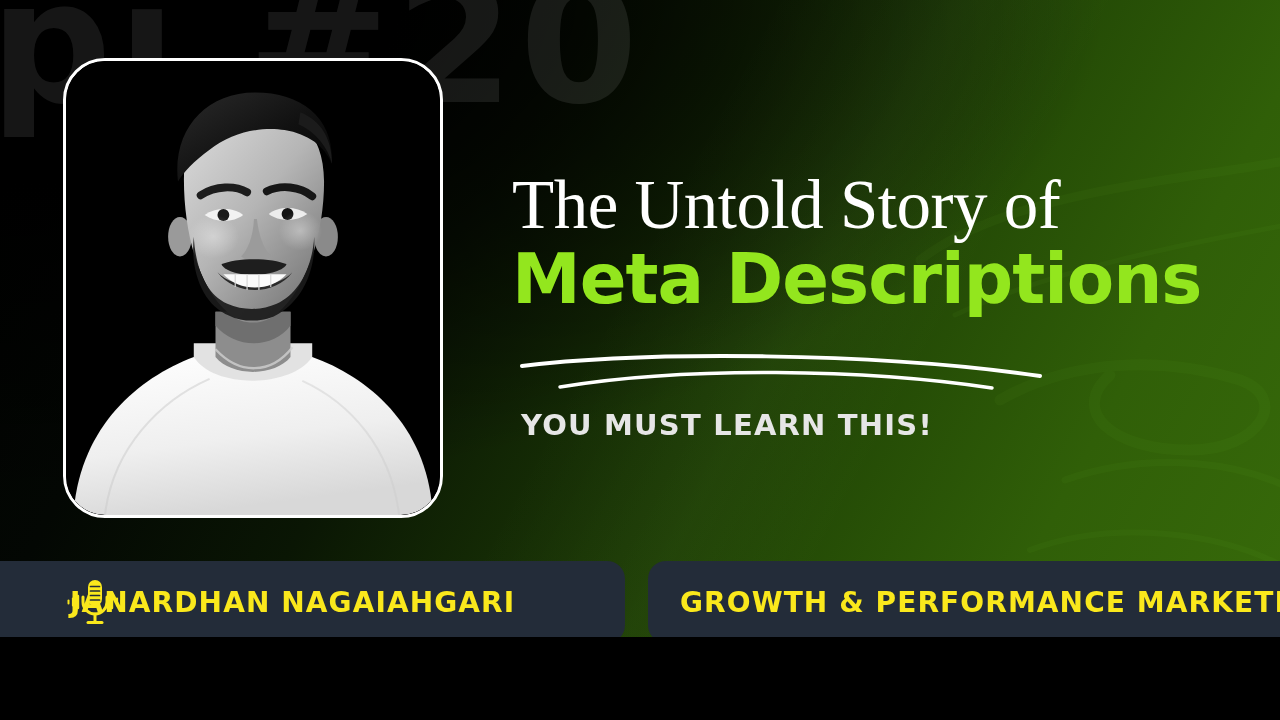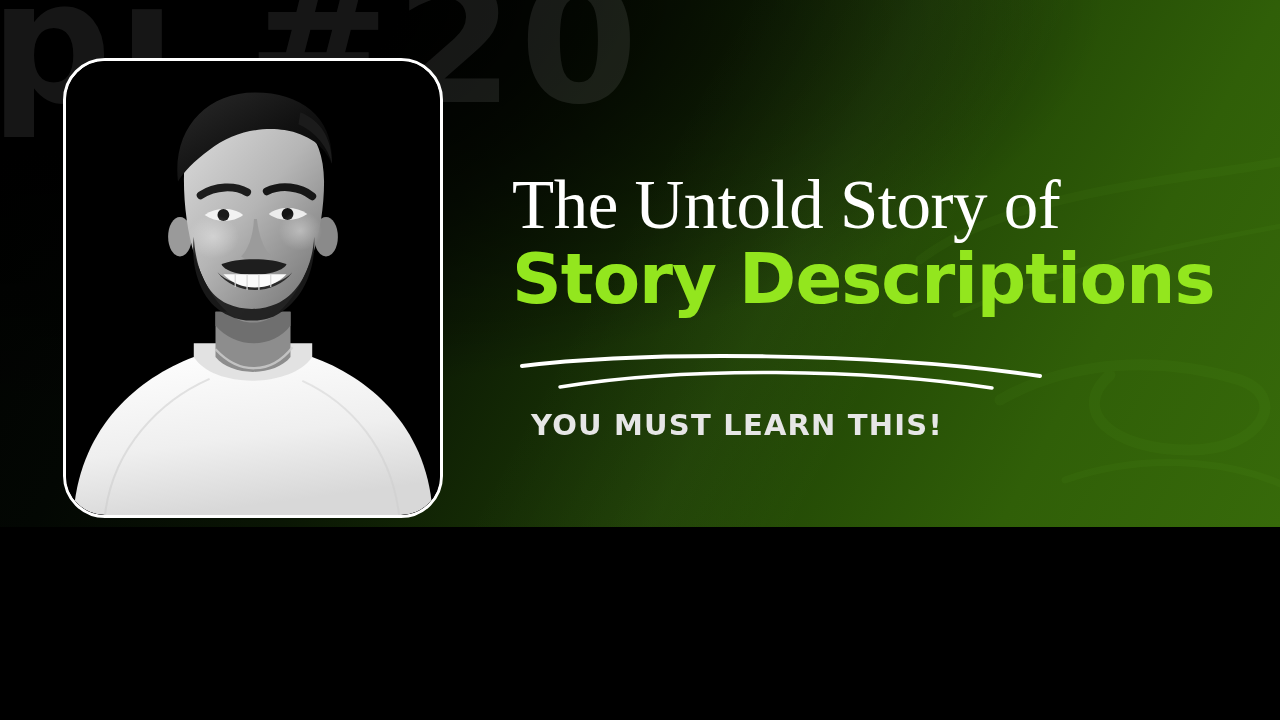--- a/index.html
+++ b/index.html
@@ -4,21 +4,21 @@
 <style>
   * { margin:0; padding:0; box-sizing:border-box; }
   html, body {
     width:1280px; height:720px; overflow:hidden;
     background:#000;
     font-family:"Liberation Sans", sans-serif;
   }
 
   #stage {
     position:relative;
-    width:1280px; height:527px;
+    width:1280px; height:637px;
     overflow:hidden;
     background:#040604;
   }
 
   
   .bg-gradient {
     position:absolute; inset:0;
     background:
       radial-gradient(120% 110% at 0% 0%, #000000 0%, #000000 26%, rgba(0,0,0,0) 72%),
       linear-gradient(118deg, #000000 0%, #030703 20%, #0a1604 36%, #173005 52%, #254c06 68%, #305f08 82%, #376a0a 100%);
@@ -93,21 +93,20 @@
 
   .subtitle {
     position:absolute;
     left:521px; top:408px;
     font-family:"DejaVu Sans", sans-serif;
     font-weight:700;
     font-size:29px;
     letter-spacing:1.2px;
     color:#e6e6e6;
     white-space:nowrap;
-    margin-left:10px;
   }
 
   
   .bottom-bar {
     position:absolute;
     height:82px;
     background:#232C39;
     border-radius:18px;
     display:flex;
     align-items:center;
@@ -228,21 +227,21 @@
         <path d="M172 216 L172 229 M184 216 L184 232 M196 216 L196 232 M208 216 L208 229" stroke="#d6d6d6" stroke-width="1.2"></path>
 
         <ellipse cx="150" cy="178" rx="26" ry="22" fill="url(#cheekG)"></ellipse>
         <ellipse cx="238" cy="172" rx="22" ry="20" fill="url(#cheekG)"></ellipse>
       </svg>
     </div>
   </div>
 
   <div class="headline">
     <div class="title-line1">The Untold Story of</div>
-    <div class="title-line2">Story Descriptions</div>
+    <div class="title-line2">Meta Descriptions</div>
   </div>
 
   <div class="swoosh">
     <svg viewBox="0 0 530 42" fill="none" xmlns="http://www.w3.org/2000/svg">
       <path d="M6 16 C130 1, 360 2, 524 26" stroke="#ffffff" stroke-width="4" stroke-linecap="round" fill="none"></path>
       <path d="M44 37 C170 16, 350 19, 476 38" stroke="#ffffff" stroke-width="3.4" stroke-linecap="round" fill="none"></path>
     </svg>
   </div>
 
   <div class="subtitle">YOU MUST LEARN THIS!</div>

